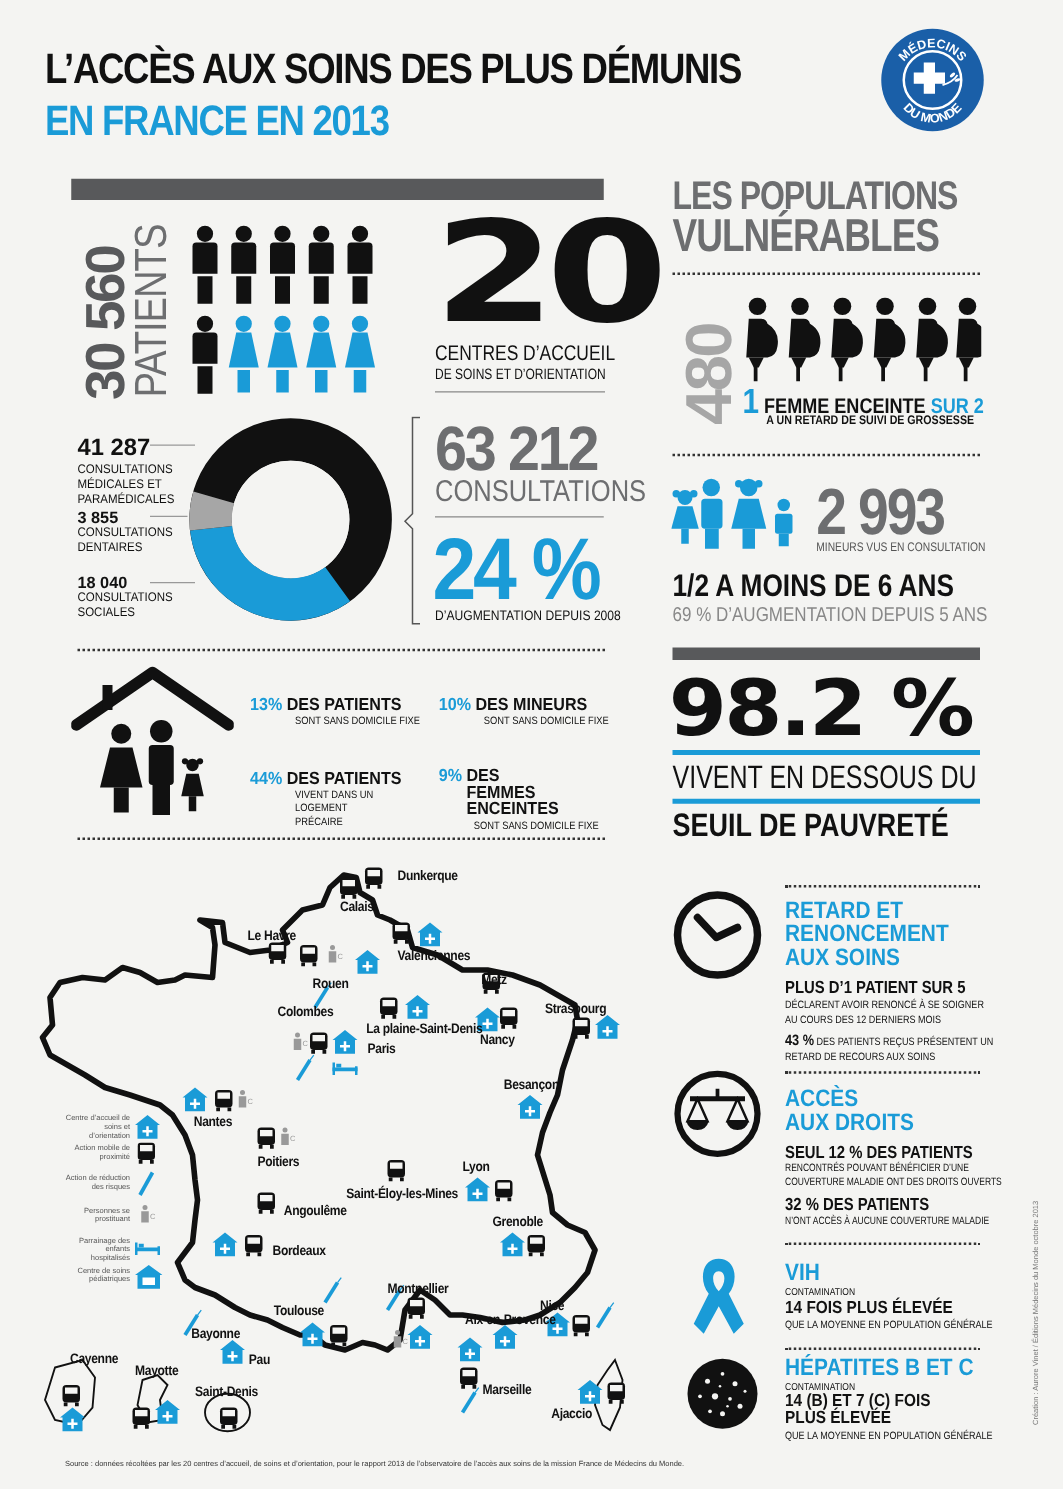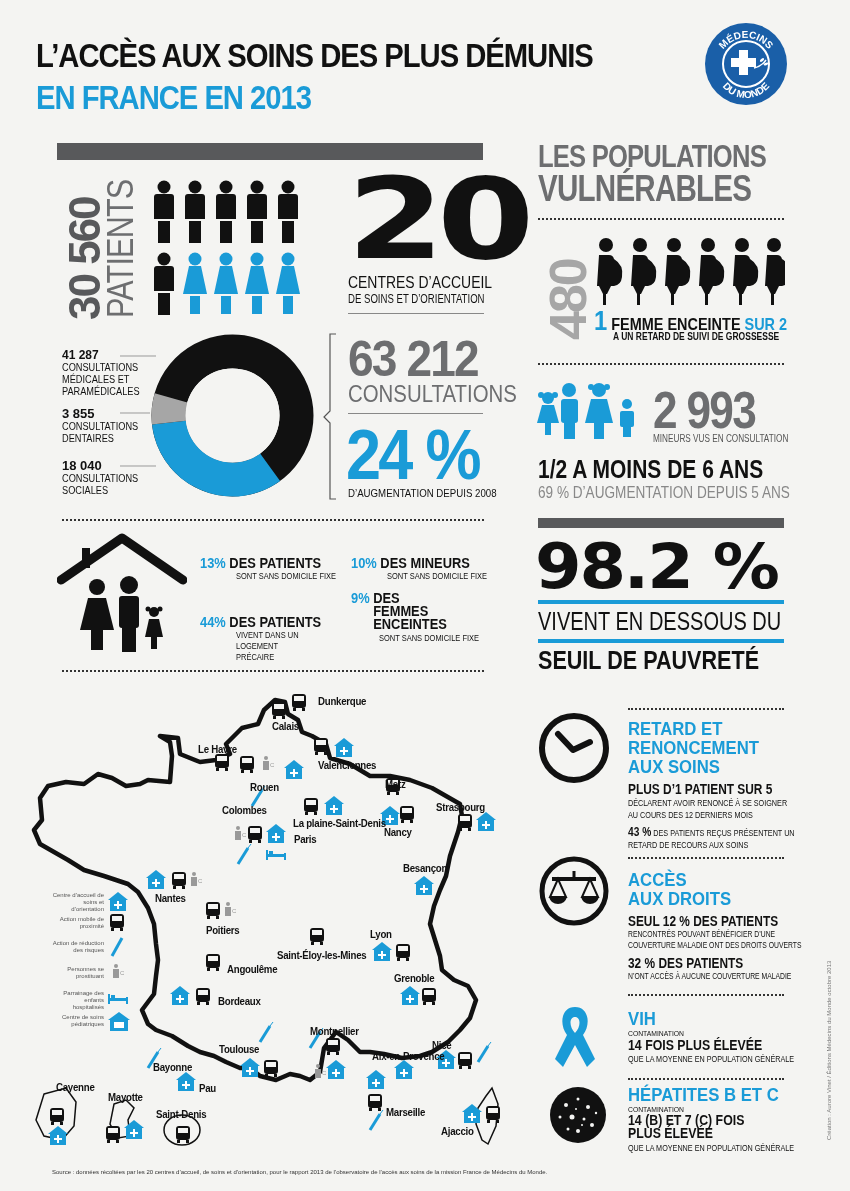--- a/index.html
+++ b/index.html
@@ -78,21 +78,21 @@
   </svg>
 </div>
 
 <div class="abs tx" style="left:347px;top:158px;font-size:112px;font-weight:900;font-family:'DejaVu Sans',sans-serif;letter-spacing:-6px;transform:scaleX(1.25);transform-origin:left top;line-height:1.1;">20</div>
 <div class="abs tx" style="left:348px;top:273px;font-size:17px;transform:scaleX(0.82);transform-origin:left top;">CENTRES D’ACCUEIL</div>
 <div class="abs tx" style="left:348px;top:292px;font-size:12px;transform:scaleX(0.8);transform-origin:left top;">DE SOINS ET D’ORIENTATION</div>
 <div class="bar" style="left:348px;top:313px;width:136px;height:1px;background:#888;"></div>
 
 <div class="abs" style="left:62px;top:348px;width:110px;">
   <div style="position:absolute;top:0;">
-    <div style="font-size:12px;font-weight:bold;">41 287</div>
+    <div style="font-size:19px;font-weight:bold;">41 287</div>
     <div style="font-size:10px;line-height:12px;width:80px;transform:scaleX(0.92);transform-origin:left top;">CONSULTATIONS MÉDICALES ET PARAMÉDICALES</div>
   </div>
   <div style="position:absolute;top:58px;">
     <div style="font-size:13px;font-weight:bold;">3 855</div>
     <div style="font-size:10px;line-height:12px;width:80px;transform:scaleX(0.92);transform-origin:left top;">CONSULTATIONS DENTAIRES</div>
   </div>
   <div style="position:absolute;top:110px;">
     <div style="font-size:13px;font-weight:bold;">18 040</div>
     <div style="font-size:10px;line-height:12px;width:80px;transform:scaleX(0.92);transform-origin:left top;">CONSULTATIONS SOCIALES</div>
   </div>
@@ -162,21 +162,21 @@
   </div>
   <div class="tx" style="margin-left:36px;font-size:8.5px;transform:scaleX(0.88);transform-origin:left top;">SONT SANS DOMICILE FIXE</div>
 </div>
 <div class="abs" style="left:200px;top:614px;">
   <div class="tx" style="font-size:14px;font-weight:bold;transform:scaleX(0.92);transform-origin:left top;">
     <span class="blue">44%</span>
     <span>DES PATIENTS</span>
   </div>
   <div style="margin-left:36px;width:80px;font-size:8.5px;line-height:11px;transform:scaleX(0.88);transform-origin:left top;">VIVENT DANS UN LOGEMENT PRÉCAIRE</div>
 </div>
-<div class="abs" style="left:351px;top:592px;">
+<div class="abs" style="left:351px;top:614px;">
   <div style="font-size:14px;font-weight:bold;transform:scaleX(0.92);transform-origin:left top;line-height:13px;">
     <span class="blue">9%</span>
     <span style="display:inline-block;width:88px;vertical-align:top;">DES FEMMES ENCEINTES</span>
   </div>
   <div class="tx" style="margin-left:28px;margin-top:2px;font-size:8.5px;transform:scaleX(0.88);transform-origin:left top;">SONT SANS DOMICILE FIXE</div>
 </div>
 
 <div class="dots" style="left:62px;top:670px;width:422px;"></div>
 
 <div class="abs tx" style="left:538px;top:138px;font-size:32px;font-weight:bold;color:#6d6e70;letter-spacing:-1px;transform:scaleX(0.8);transform-origin:left top;">LES POPULATIONS</div>

